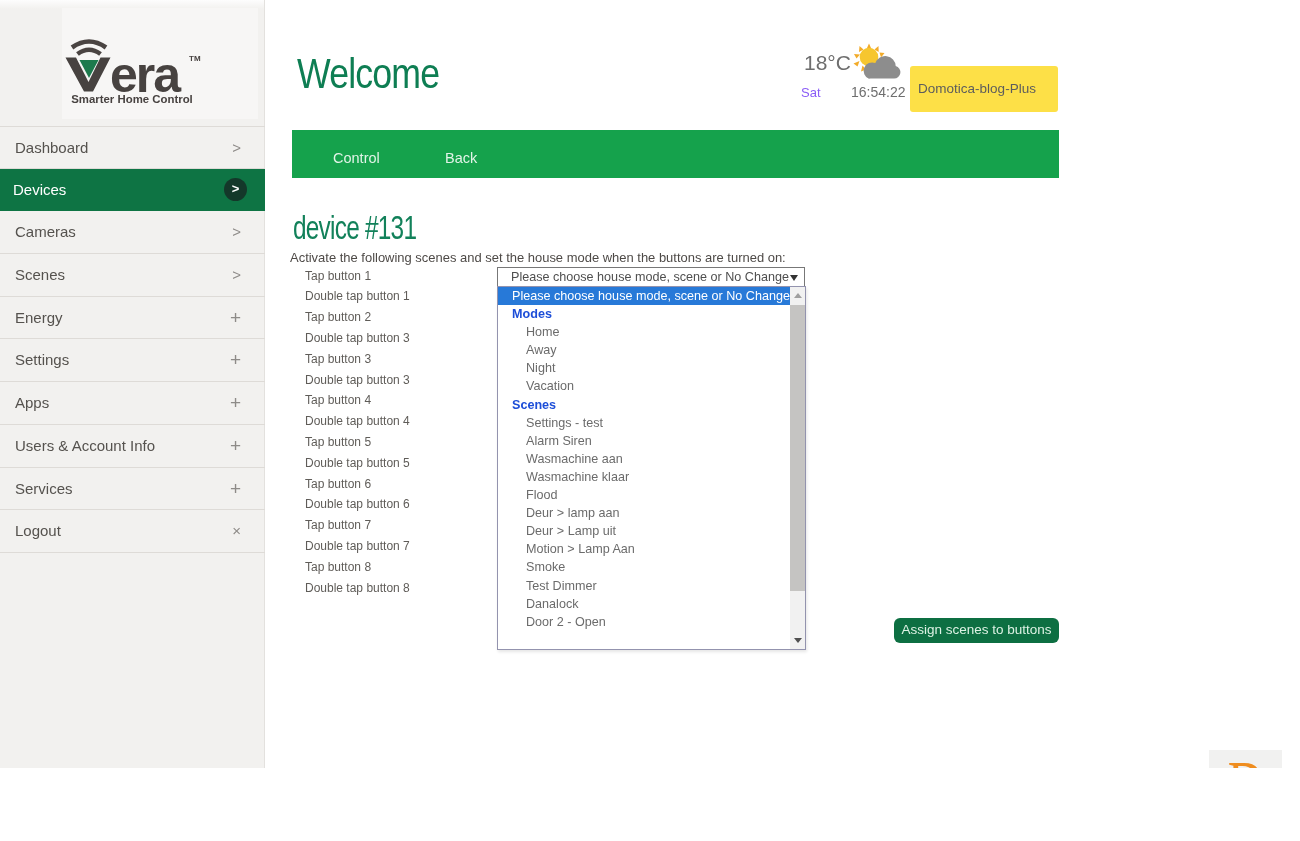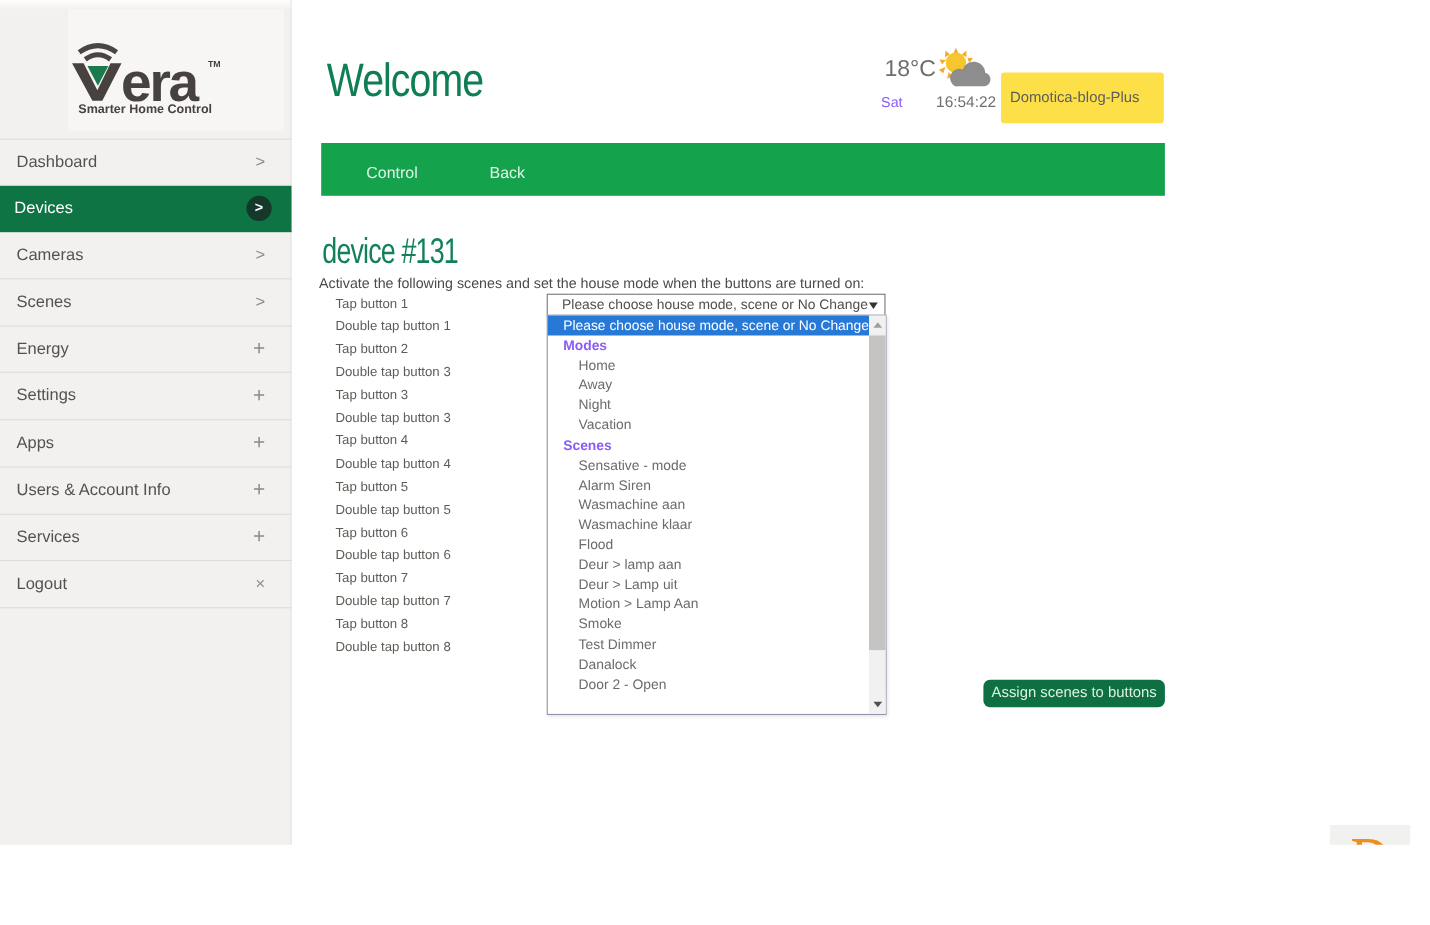--- a/index.html
+++ b/index.html
@@ -46,21 +46,21 @@
   #sel .txt { position:absolute; left:13px; top:0; line-height:19px; font-size:12.6px; color:#4f4f4f; }
   #sel .arr { position:absolute; right:6px; top:7px; width:0; height:0;
         border-left:4.5px solid transparent; border-right:4.5px solid transparent; border-top:6px solid #333; }
 
   
   #popup { position:absolute; left:497px; top:286px; width:309px; height:364px; background:#fff;
            border:1px solid #9393ae; box-shadow:1px 2px 3px rgba(0,0,0,0.10); }
   .opt { position:relative; height:18.1px; line-height:18.1px; font-size:12.6px; color:#6b6b6b;
          padding-left:28px; white-space:nowrap; overflow:hidden; }
   .opt.first { background:#2779d8; color:#fff; padding-left:14px; width:293px; }
-  .opt.grp { color:#8b5cf6; font-weight:bold; padding-left:14px; }
+  .opt.grp { color:#1d4ed8; font-weight:bold; padding-left:14px; }
   
   #sbar { position:absolute; right:0; top:0; width:15px; height:362px; background:#f1f1f1; }
   #sbar .btn { position:absolute; left:0; width:15px; height:17px; background:#f1f1f1; }
   #sbar .btn.up { top:0; }
   #sbar .btn.dn { bottom:0; }
   #sbar .tri-up { position:absolute; left:3.5px; top:6px; width:0; height:0;
         border-left:4px solid transparent; border-right:4px solid transparent; border-bottom:5px solid #9f9f9f; }
   #sbar .tri-dn { position:absolute; left:3.5px; top:6px; width:0; height:0;
         border-left:4px solid transparent; border-right:4px solid transparent; border-top:5px solid #505050; }
   #thumb { position:absolute; left:0; top:18px; width:15px; height:286px; background:#c5c4c2; }
@@ -160,21 +160,21 @@
   </div>
 
   <div id="popup">
     <div class="opt first">Please choose house mode, scene or No Change</div>
     <div class="opt grp">Modes</div>
     <div class="opt">Home</div>
     <div class="opt">Away</div>
     <div class="opt">Night</div>
     <div class="opt">Vacation</div>
     <div class="opt grp">Scenes</div>
-    <div class="opt">Sensative - mode</div>
+    <div class="opt">Settings - test</div>
     <div class="opt">Alarm Siren</div>
     <div class="opt">Wasmachine aan</div>
     <div class="opt">Wasmachine klaar</div>
     <div class="opt">Flood</div>
     <div class="opt">Deur &gt; lamp aan</div>
     <div class="opt">Deur &gt; Lamp uit</div>
     <div class="opt">Motion &gt; Lamp Aan</div>
     <div class="opt">Smoke</div>
     <div class="opt">Test Dimmer</div>
     <div class="opt">Danalock</div>

